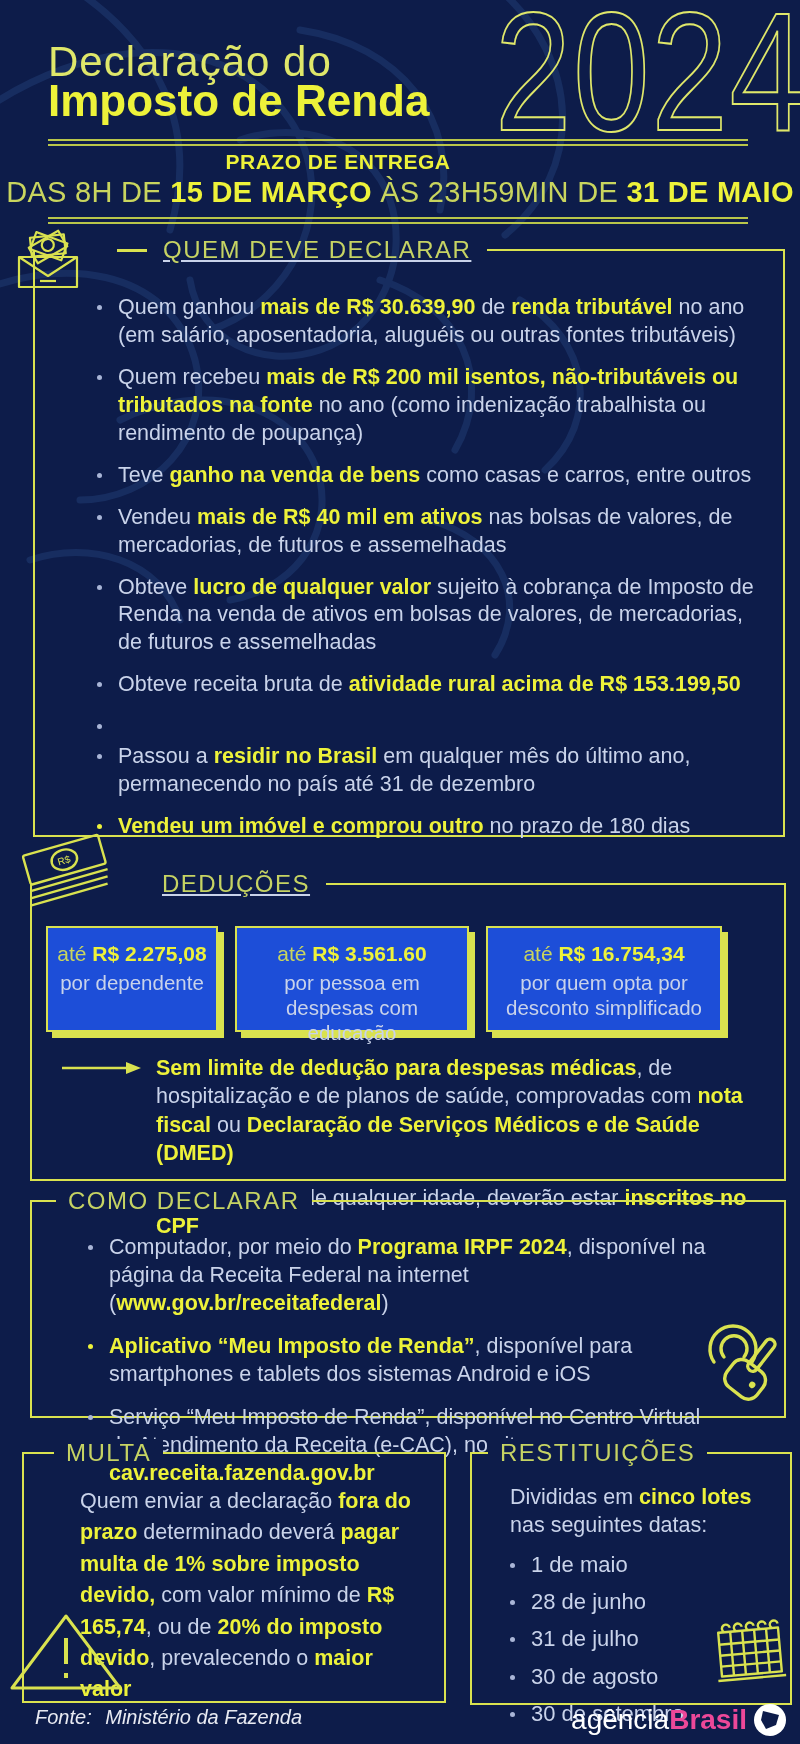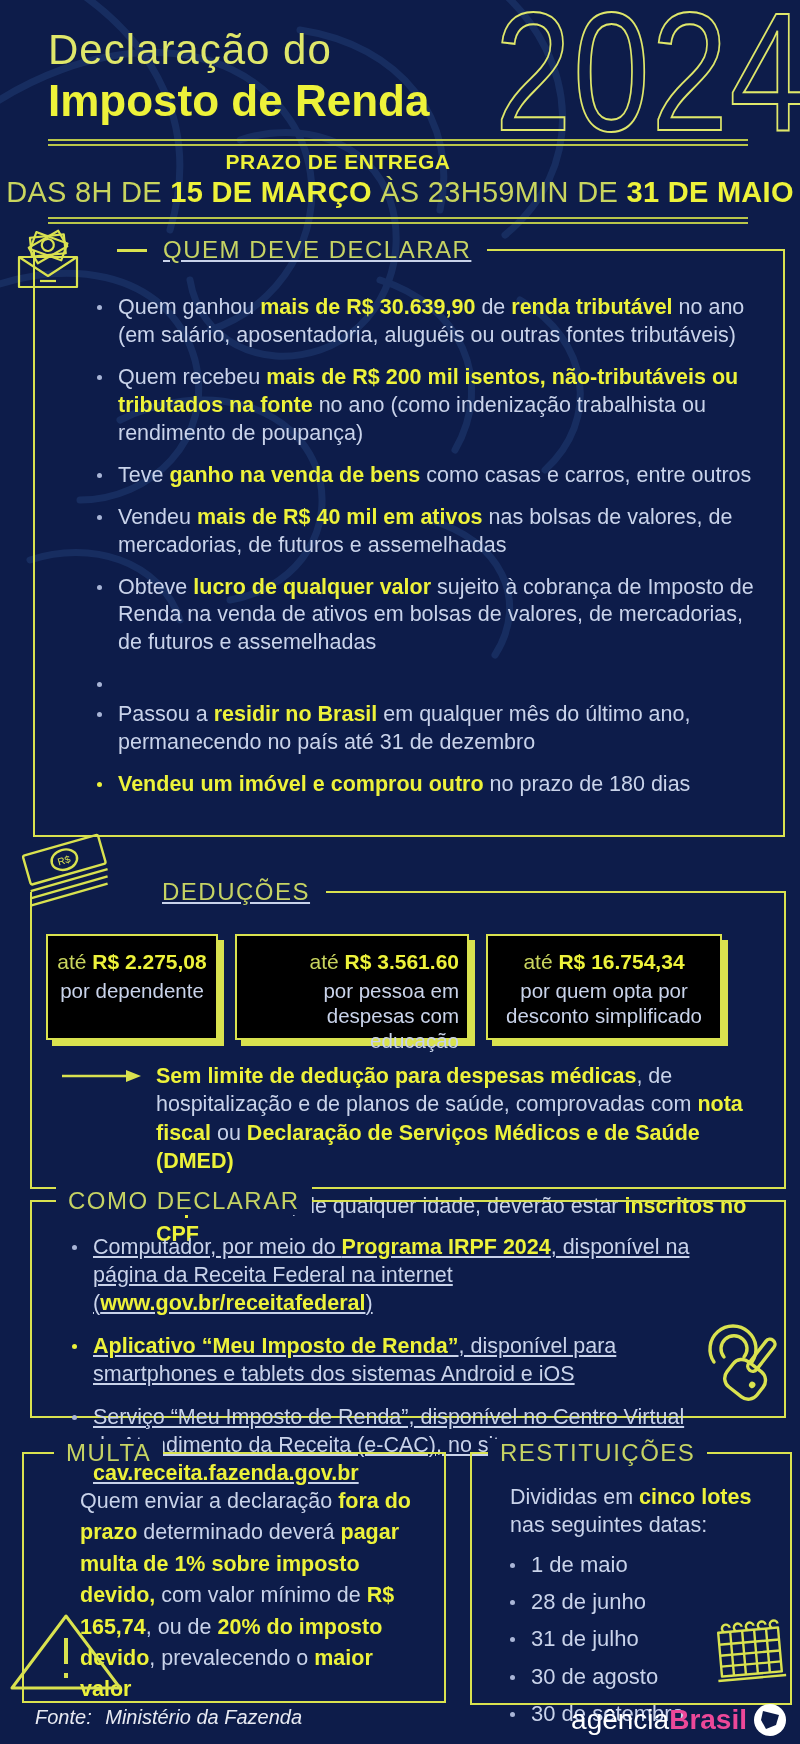--- a/index.html
+++ b/index.html
@@ -15,21 +15,21 @@
   body{
     width:800px;height:1744px;position:relative;overflow:hidden;
     background:var(--bg);
     font-family:"Liberation Sans","DejaVu Sans",sans-serif;
     color:var(--body);
   }
   .abs{position:absolute;}
   
   #lion{position:absolute;top:0;left:0;pointer-events:none;}
   
-  .h-line1{left:48px;top:26px;font-size:42px;letter-spacing:1px;color:#dfe76a;font-weight:400;}
+  .h-line1{left:48px;top:38px;font-size:42px;letter-spacing:1px;color:#dfe76a;font-weight:400;}
   .h-line2{left:48px;top:76px;font-size:44px;color:var(--hl);font-weight:700;}
   .h-year{top:4px;right:10px;width:360px;text-align:right;
     font-size:168px;line-height:0.82;font-weight:400;letter-spacing:2px;
     color:transparent;-webkit-text-stroke:2px #dfe76a;
     transform:scaleX(0.82);transform-origin:top right;}
   .dline{height:3px;border-top:2px solid #b9c64a;border-bottom:2px solid #b9c64a;}
   .dline1{left:48px;top:139px;width:700px;}
   .dline2{left:48px;top:217px;width:700px;}
   .prazo{left:0;top:150px;width:676px;text-align:center;
     font-size:21px;font-weight:700;color:var(--hl);letter-spacing:.5px;}
@@ -43,40 +43,40 @@
   .titlebar .stitle{margin:0 16px;}
   .titlebar .tline{flex:1;height:2px;background:var(--accent);}
   .masked-title{position:absolute;top:-15px;background:var(--bg);padding:0 12px;line-height:28px;}
   
   #quem-box{left:33px;top:250px;width:748px;height:585px;}
   .items{padding:44px 18px 0 62px;}
   .b-item{display:flex;margin-bottom:14px;font-size:21.5px;line-height:1.3;}
   .dot{width:5px;height:5px;border-radius:50%;background:#a9b5d6;margin:11px 16px 0 0;flex:none;}
   .b-item.hl .dot{background:var(--hl);}
   
-  #ded-box{left:30px;top:884px;width:752px;height:295px;margin-top:8px;}
+  #ded-box{left:30px;top:884px;width:752px;height:295px;}
   #ded-box .titlebar .spacer{width:96px;flex:none;}
   .vrow{display:flex;gap:17px;padding:42px 14px 0 14px;}
-  .vbox{border:2px solid var(--accent);background:#000000;
+  .vbox{border:2px solid var(--accent);background:#1d4ed8;
     box-shadow:6px 6px 0 0 var(--accent);
     text-align:center;padding:14px 8px 12px 8px;box-sizing:border-box;height:106px;}
   .vbox .v1{font-size:21px;}
   .vbox .desc{font-size:20.5px;line-height:1.22;color:var(--body);margin-top:4px;}
   .vb1{width:172px;}
-  .vb2{width:234px;text-align:right;}
+  .vb2{width:234px;}
   .vb3{width:236px;}
   .g-txt{color:var(--mutedy);}
   .b-txt{color:var(--hl);font-weight:700;}
   .notes{padding:22px 20px 0 30px;}
   .note{display:flex;margin-bottom:16px;font-size:21.5px;line-height:1.32;}
   .note svg{flex:none;margin:7px 14px 0 0;}
   
   #como-box{left:30px;top:1200px;width:752px;height:214px;}
   #como-box .masked-title{left:24px;}
-  #como-box .items{padding:32px 70px 0 40px;text-decoration:underline;}
+  #como-box .items{padding:32px 70px 0 56px;}
   #como-box .b-item{margin-bottom:15px;}
   
   #multa-box{left:22px;top:1452px;width:420px;height:247px;}
   #multa-box .masked-title{left:30px;}
   .multa-text{padding:32px 16px 0 56px;font-size:21.5px;line-height:1.46;}
   #rest-box{left:470px;top:1452px;width:318px;height:249px;}
   #rest-box .masked-title{left:16px;}
   .rest-content{padding:30px 6px 0 38px;font-size:21.5px;line-height:1.28;}
   .rest-list{margin-top:12px;}
   .rest-item{display:flex;margin-bottom:9px;font-size:22px;}
@@ -165,20 +165,24 @@
     <div class="b-item">
         <span class="dot"></span>
         <span><span class="seg-n">Vendeu </span><span class="seg-b">mais de R$ 40 mil em ativos</span><span class="seg-n"> nas bolsas de valores, de mercadorias, de futuros e assemelhadas</span></span>
       </div>
     <div class="b-item">
         <span class="dot"></span>
         <span><span class="seg-n">Obteve </span><span class="seg-b">lucro de qualquer valor</span><span class="seg-n"> sujeito à cobrança de Imposto de Renda na venda de ativos em bolsas de valores, de mercadorias, de futuros e assemelhadas</span></span>
       </div>
     <div class="b-item">
         <span class="dot"></span>
+        <span><span class="seg-n">Obteve receita bruta de </span><span class="seg-b">atividade rural acima de R$ 153.199,50</span></span>
+      </div>
+    <div class="b-item">
+        <span class="dot"></span>
       </div>
     <div class="b-item">
         <span class="dot"></span>
         <span><span class="seg-n">Passou a </span><span class="seg-b">residir no Brasil</span><span class="seg-n"> em qualquer mês do último ano, permanecendo no país até 31 de dezembro</span></span>
       </div>
     <div class="b-item hl">
         <span class="dot"></span>
         <span><span class="seg-b">Vendeu um imóvel e comprou outro</span><span class="seg-n"> no prazo de 180 dias</span></span>
       </div>
   </div>

